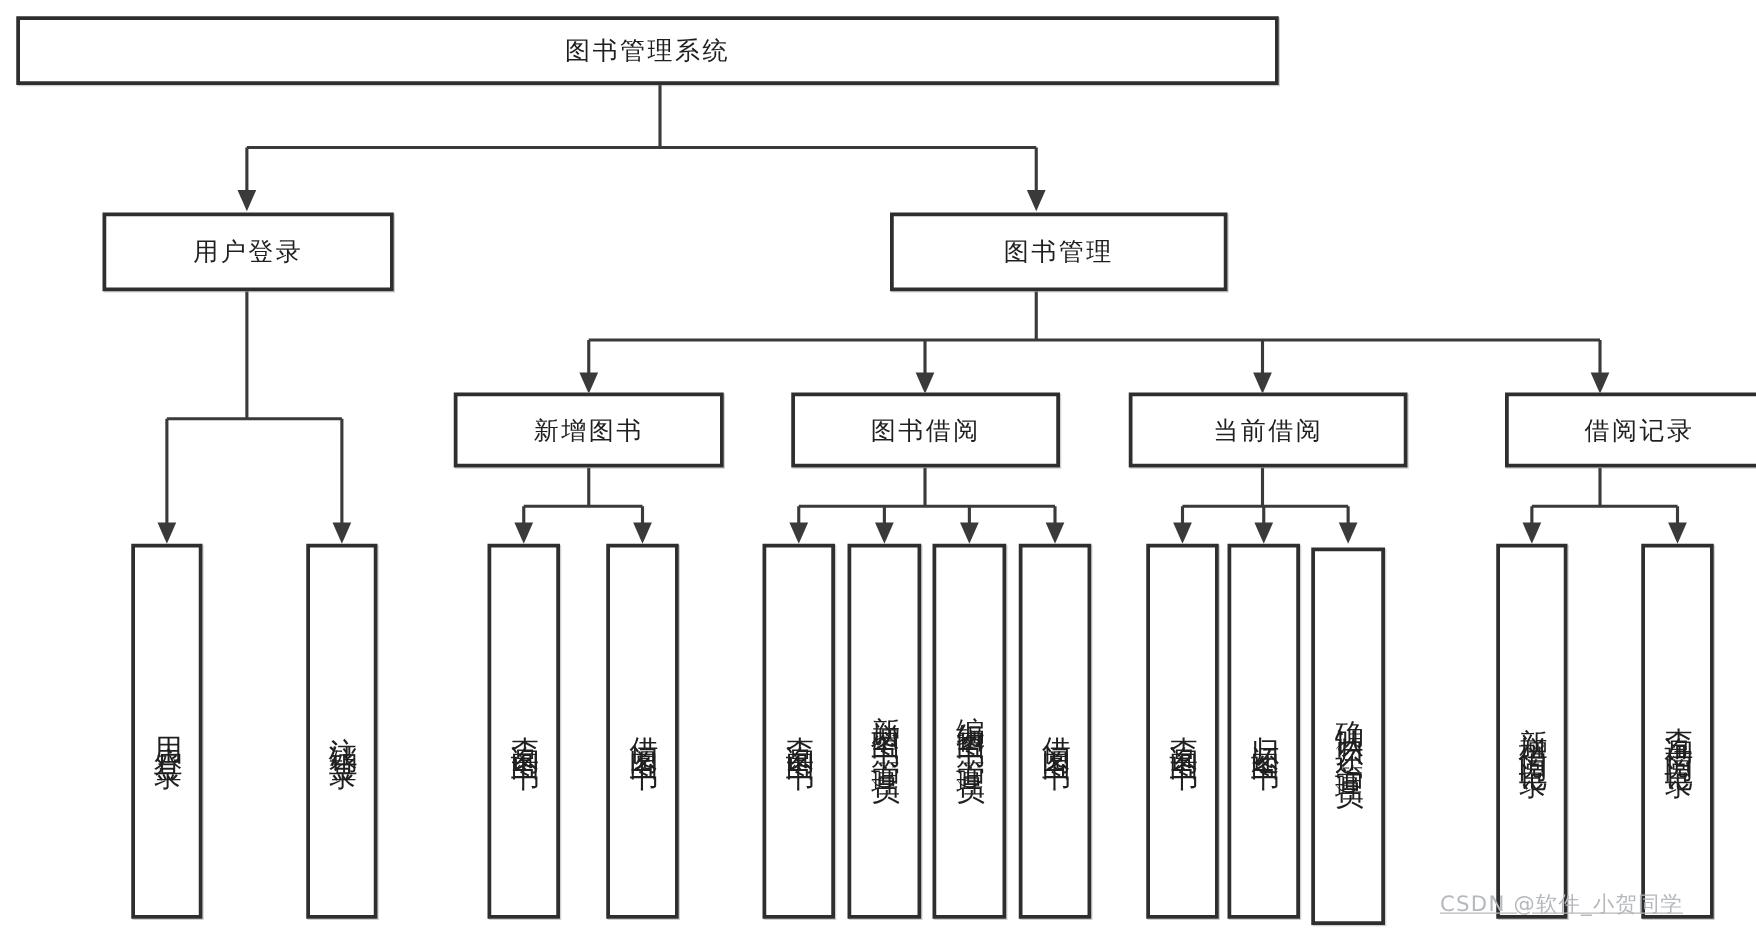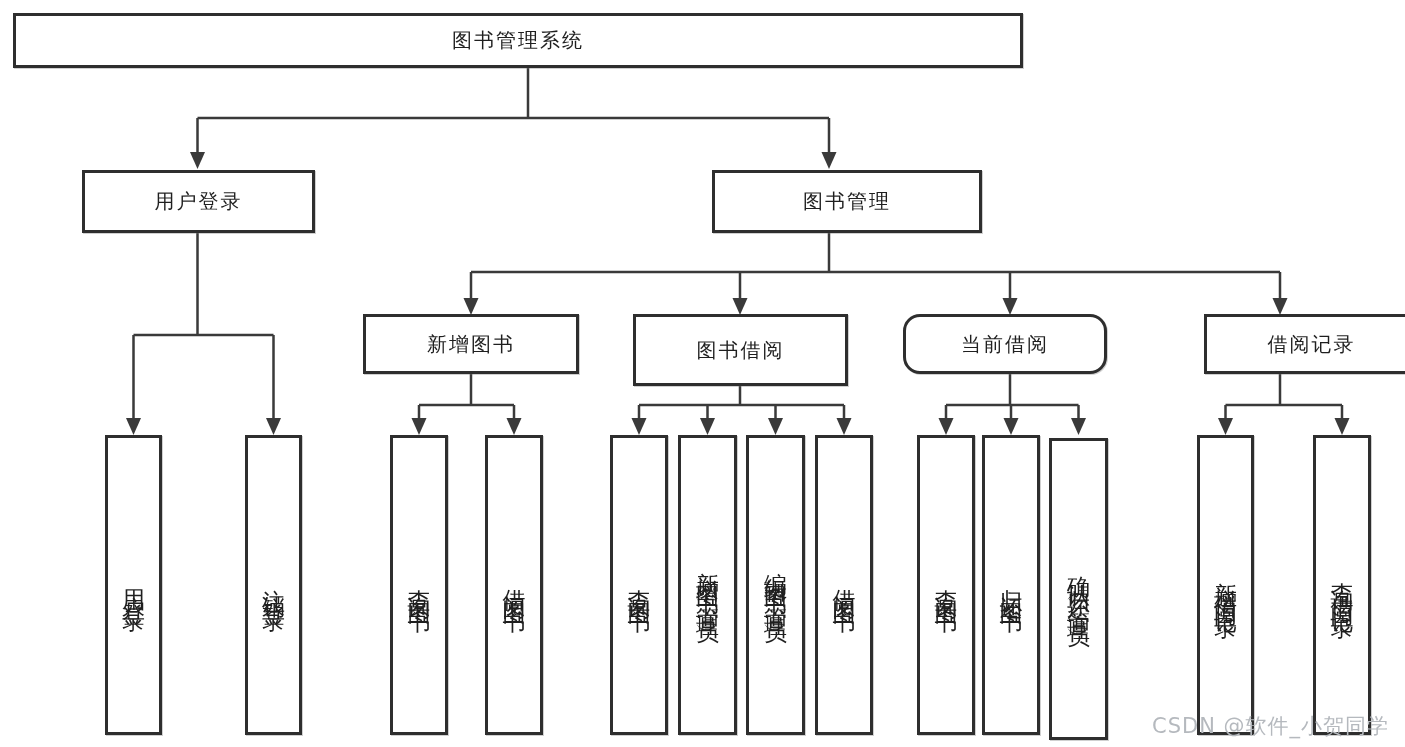--- a/index.html
+++ b/index.html
@@ -56,25 +56,26 @@
     text-orientation: mixed;
     font-size: 23px;
     letter-spacing: 7px;
     line-height: 1;
     white-space: nowrap;
   }
   .watermark {
     position: absolute;
     left: 1152px;
     top: 712px;
-    font-size: 21px;
+    font-size: 17px;
     letter-spacing: 1px;
     color: #b5b9be;
     white-space: nowrap;
     z-index: 5;
+    text-decoration: underline;
   }
 </style>
 </head>
 <body>
 
 <div class="canvas">
 
   <svg class="connectors" viewBox="0 0 1405 747" xmlns="http://www.w3.org/2000/svg">
 
     <path d="M528 68 V118 M197.5 118 H829 M197.5 118 V155 M829 118 V155"></path>
@@ -111,22 +112,22 @@
     <polygon points="1218,418 1233,418 1225.5,435"></polygon>
     <polygon points="1334.5,418 1349.5,418 1342,435"></polygon>
   </svg>
 
   <div class="box h-box" style="left:13px; top:13px; width:1010px; height:55px;">图书管理系统</div>
 
   <div class="box h-box" style="left:82px; top:170px; width:233px; height:63px;">用户登录</div>
   <div class="box h-box" style="left:712px; top:170px; width:270px; height:63px;">图书管理</div>
 
   <div class="box h-box" style="left:363px; top:314px; width:216px; height:60px;">新增图书</div>
-  <div class="box h-box" style="left:633px; top:314px; width:215px; height:72px;">图书借阅</div>
-  <div class="box h-box" style="left:903px; top:314px; width:204px; height:60px;border-radius:17px;">当前借阅</div>
+  <div class="box h-box" style="left:633px; top:314px; width:215px; height:60px;">图书借阅</div>
+  <div class="box h-box" style="left:903px; top:314px; width:223px; height:60px;">当前借阅</div>
   <div class="box h-box" style="left:1204px; top:314px; width:215px; height:60px;">借阅记录</div>
 
   <div class="box v-box" style="left:105px; top:435px; width:57px; height:300px;">
     <span class="v-text">用户登录</span>
   </div>
   <div class="box v-box" style="left:245px; top:435px; width:57px; height:300px;">
     <span class="v-text">注销登录</span>
   </div>
 
   <div class="box v-box" style="left:390px; top:435px; width:58px; height:300px;">

